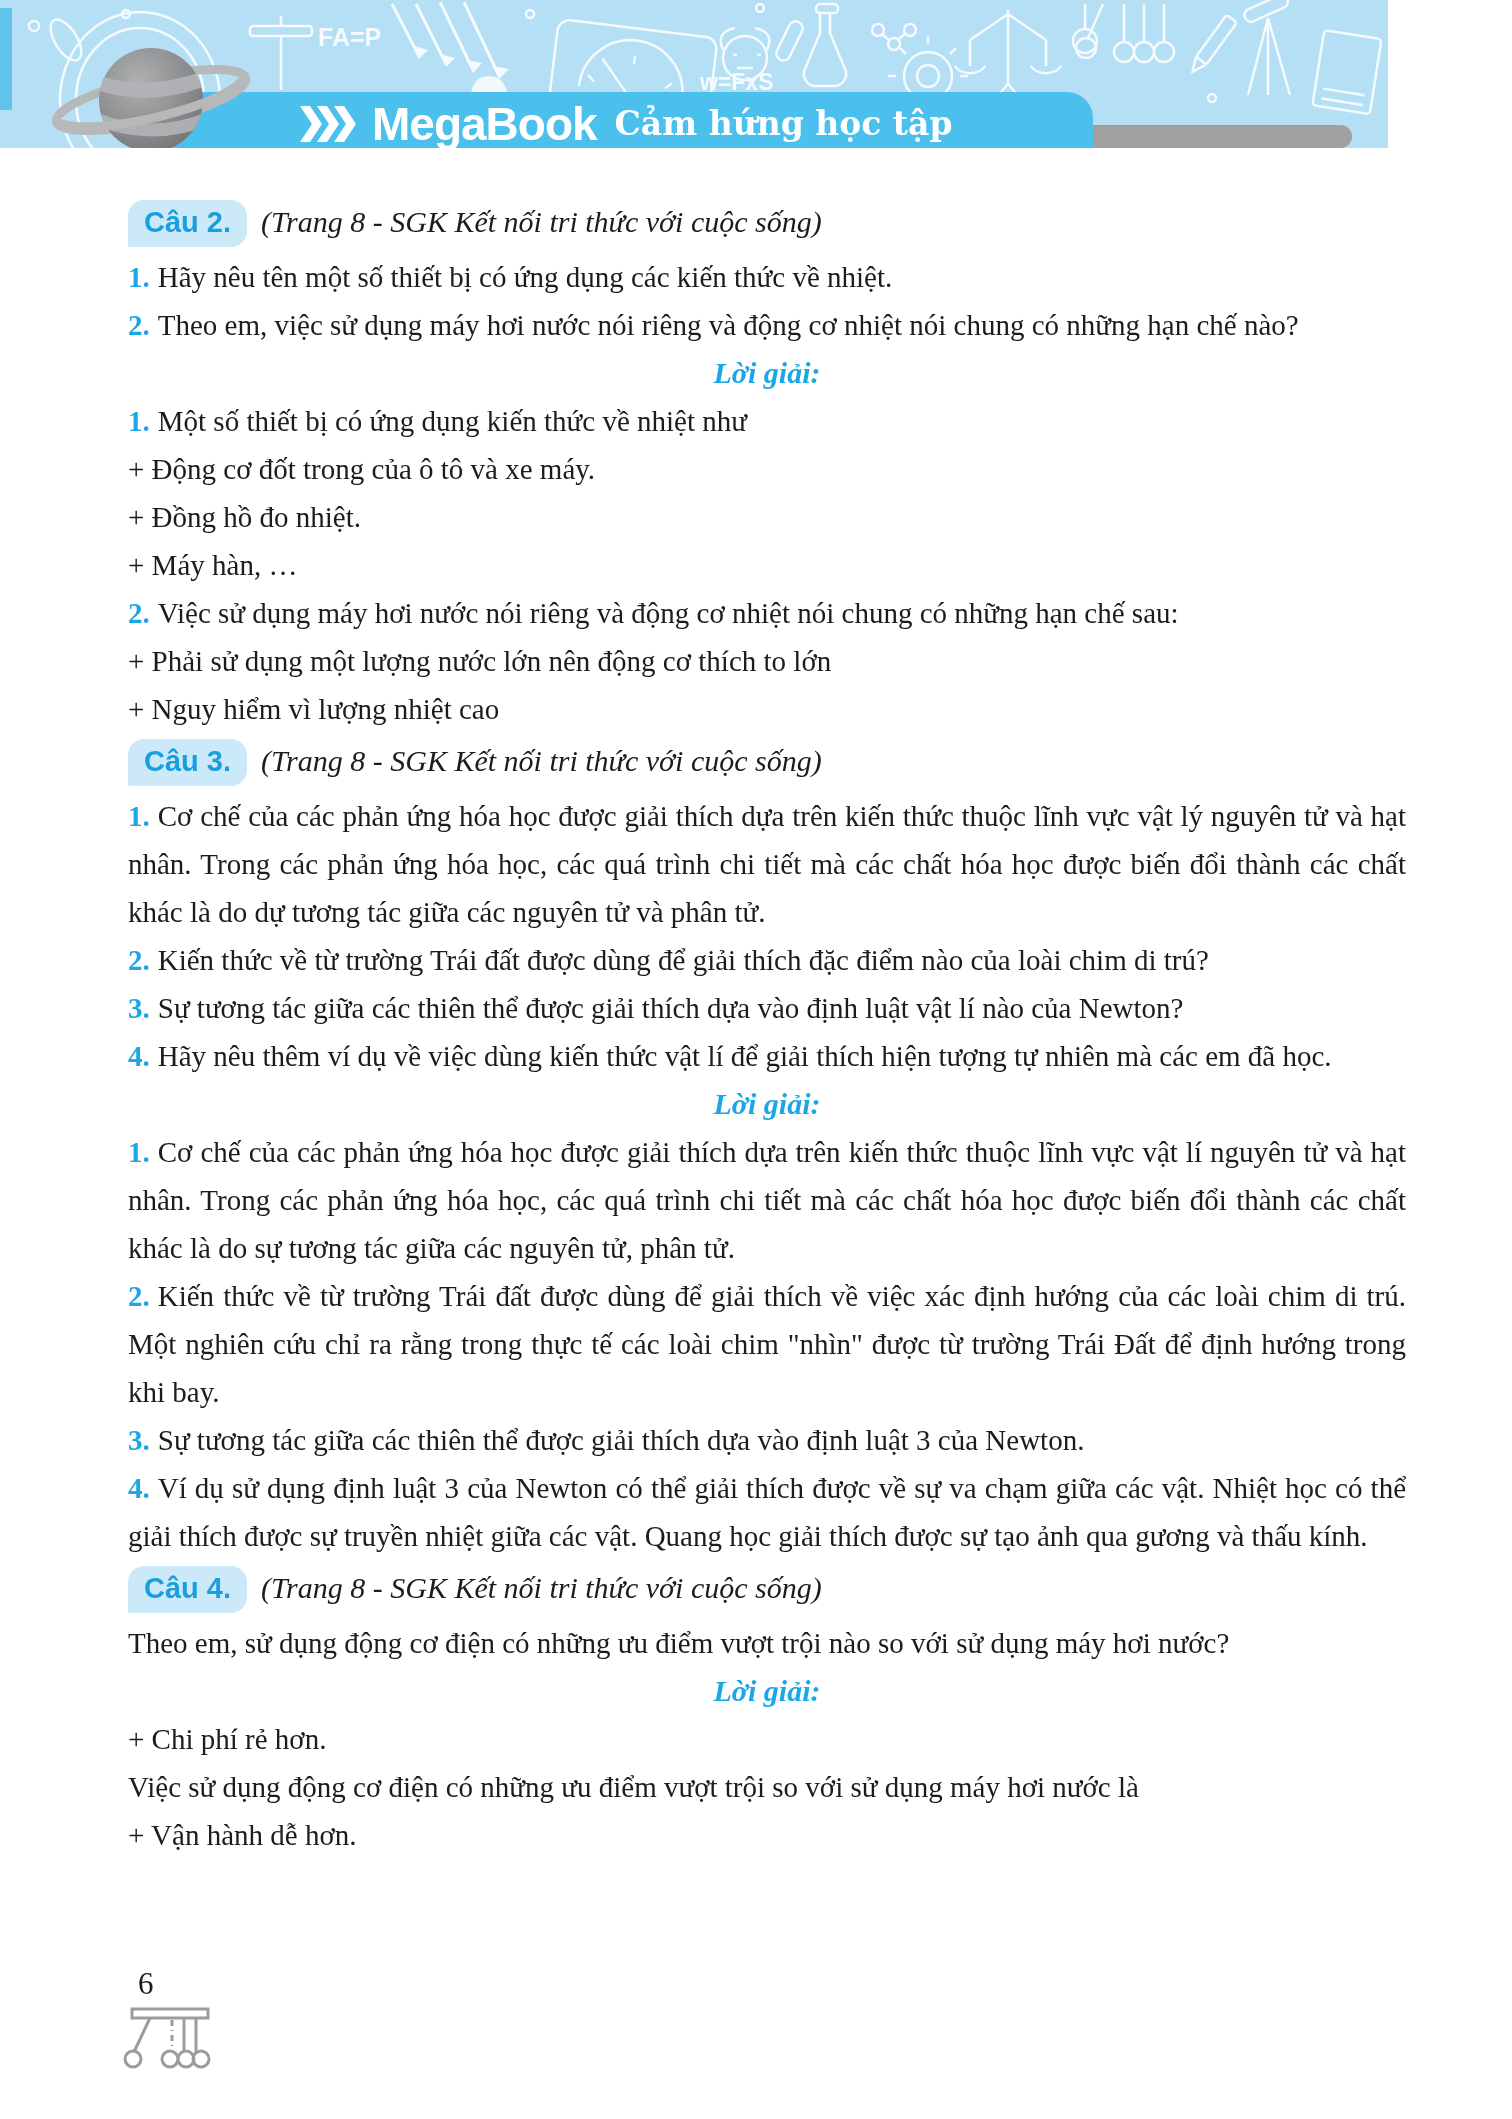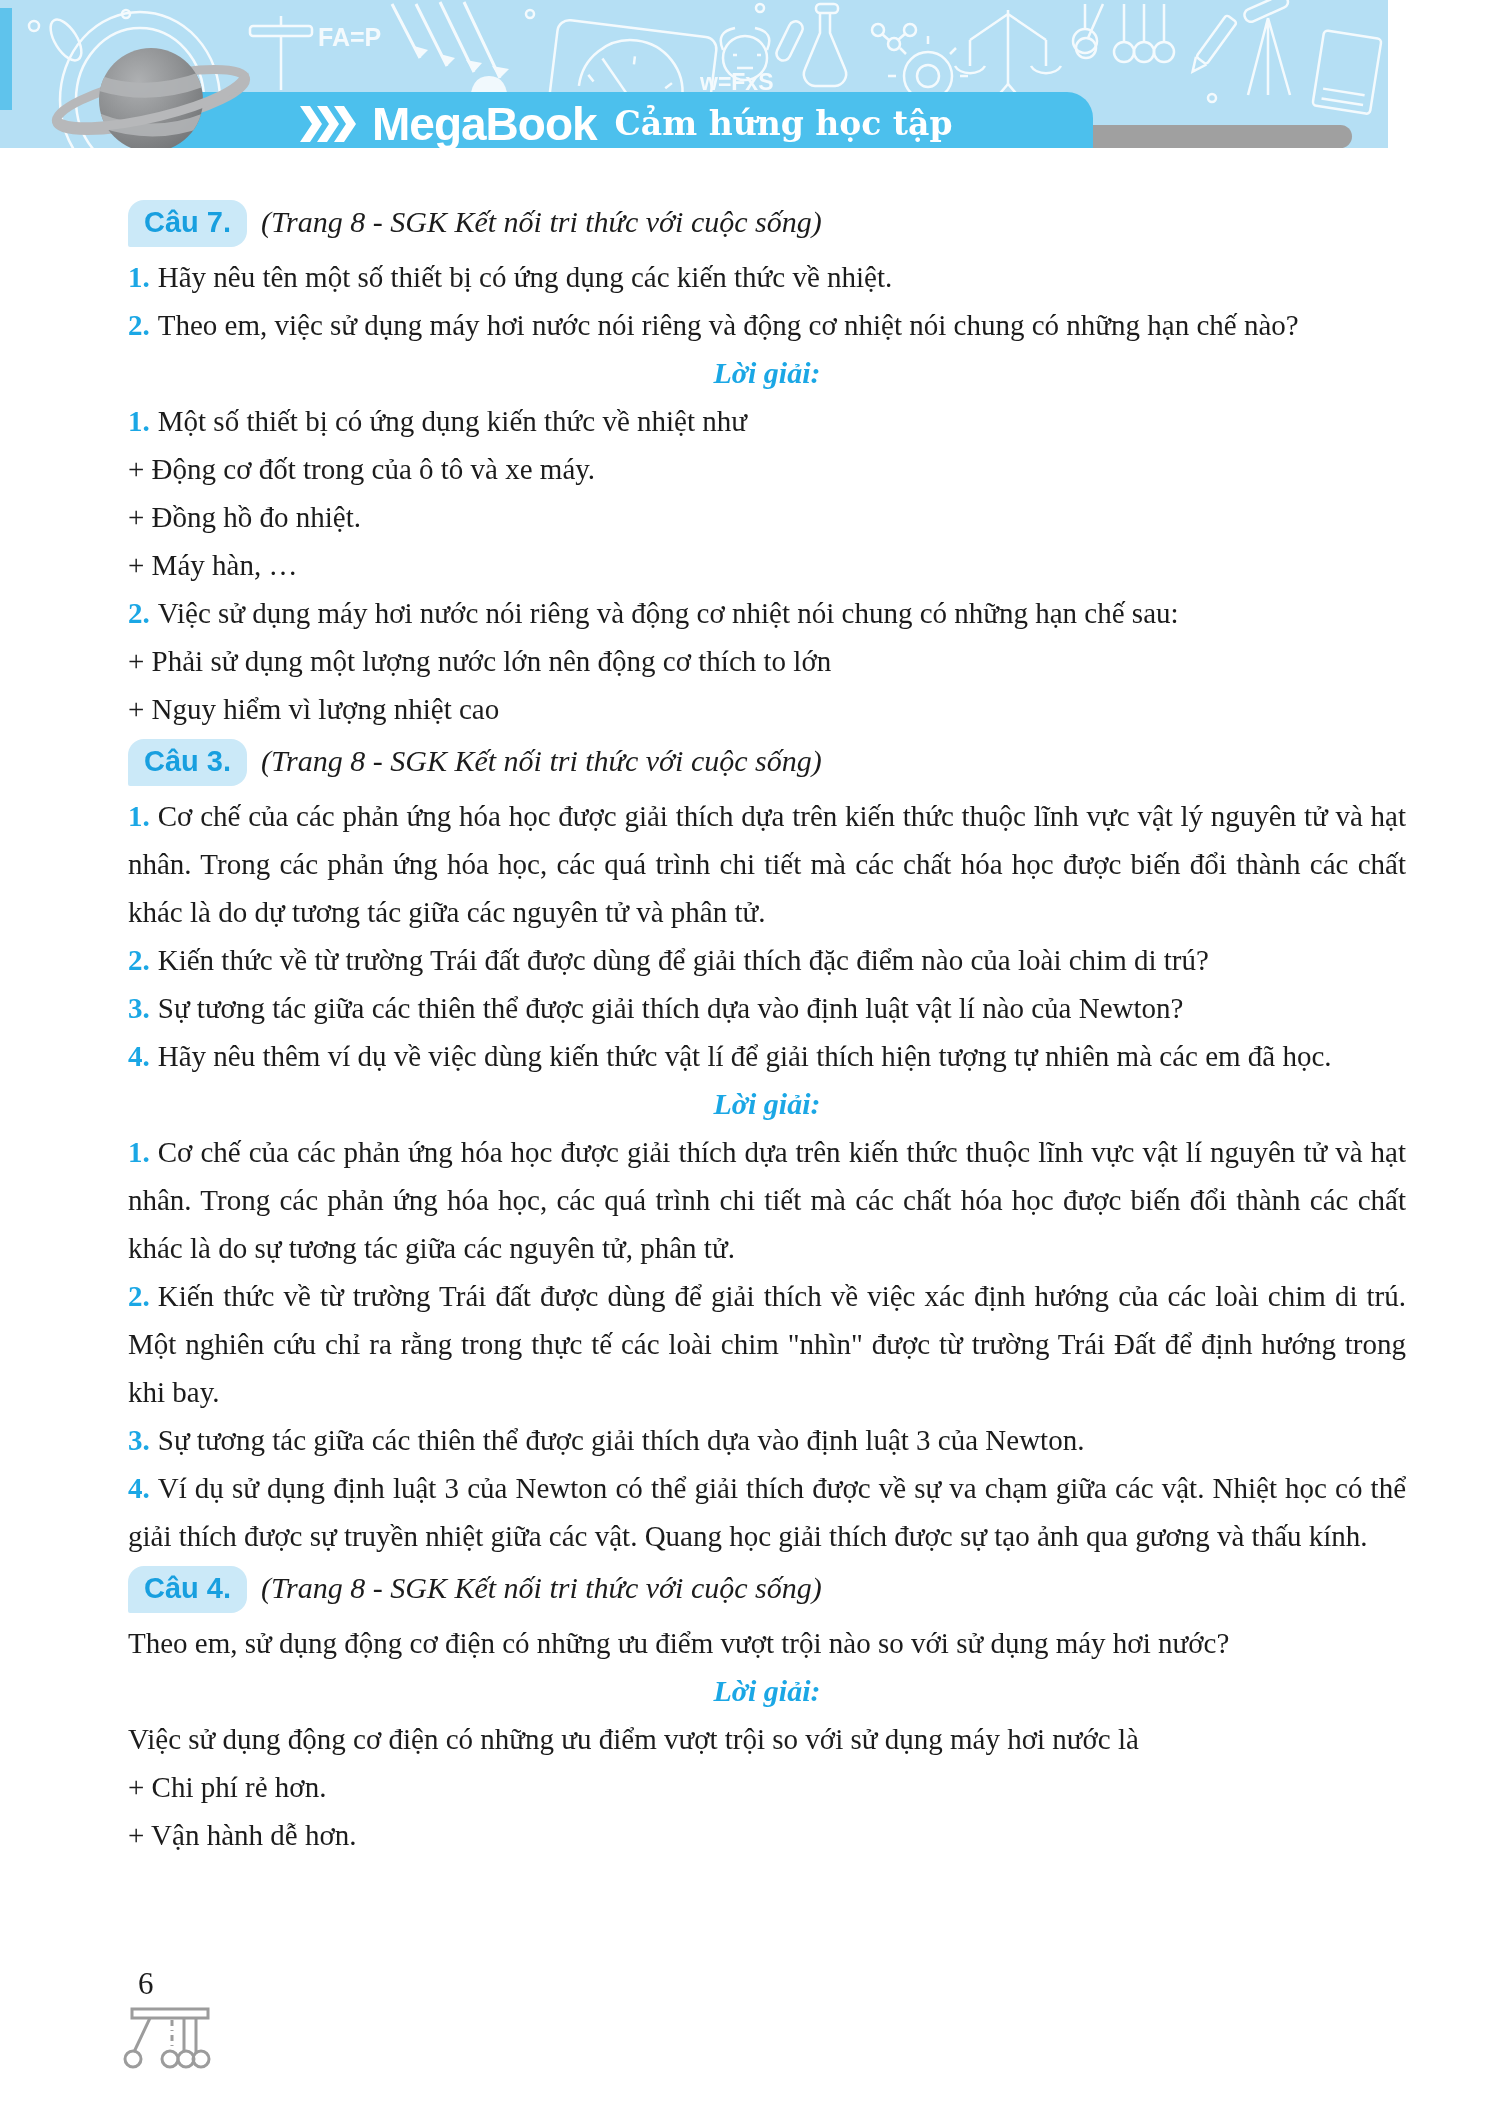--- a/index.html
+++ b/index.html
@@ -165,21 +165,21 @@
         <path d="M45,45 q55,22 120,-6 l0,16 q-60,26 -120,6 z"></path>
         <path d="M48,84 q58,24 115,-2 l0,14 q-55,24 -115,2 z"></path>
       </g>
       <path d="M8,92 A97,22 -13 0 0 196,46" fill="none" stroke="#b7b8ba" stroke-width="9" transform="rotate(0)"></path>
     </svg>
   </div>
 
   <div class="content">
 
     <div class="q-head">
-      <span class="badge">Câu 7.</span><span class="src">(Trang 8 - SGK Kết nối tri thức với cuộc sống)</span>
+      <span class="badge">Câu 2.</span><span class="src">(Trang 8 - SGK Kết nối tri thức với cuộc sống)</span>
     </div>
     <p><span class="num">1.</span><span>Hãy nêu tên một số thiết bị có ứng dụng các kiến thức về nhiệt.</span></p>
     <p><span class="num">2.</span><span>Theo em, việc sử dụng máy hơi nước nói riêng và động cơ nhiệt nói chung có những hạn chế nào?</span></p>
     <p class="solution">Lời giải:</p>
     <p><span class="num">1.</span><span>Một số thiết bị có ứng dụng kiến thức về nhiệt như</span></p>
     <p>+ Động cơ đốt trong của ô tô và xe máy.</p>
     <p>+ Đồng hồ đo nhiệt.</p>
     <p>+ Máy hàn, …</p>
     <p><span class="num">2.</span><span>Việc sử dụng máy hơi nước nói riêng và động cơ nhiệt nói chung có những hạn chế sau:</span></p>
     <p>+ Phải sử dụng một lượng nước lớn nên động cơ thích to lớn</p>
@@ -196,22 +196,22 @@
     <p><span class="num">1.</span><span>Cơ chế của các phản ứng hóa học được giải thích dựa trên kiến thức thuộc lĩnh vực vật lí nguyên tử và hạt nhân. Trong các phản ứng hóa học, các quá trình chi tiết mà các chất hóa học được biến đổi thành các chất khác là do sự tương tác giữa các nguyên tử, phân tử.</span></p>
     <p><span class="num">2.</span><span>Kiến thức về từ trường Trái đất được dùng để giải thích về việc xác định hướng của các loài chim di trú. Một nghiên cứu chỉ ra rằng trong thực tế các loài chim "nhìn" được từ trường Trái Đất để định hướng trong khi bay.</span></p>
     <p><span class="num">3.</span><span>Sự tương tác giữa các thiên thể được giải thích dựa vào định luật 3 của Newton.</span></p>
     <p><span class="num">4.</span><span>Ví dụ sử dụng định luật 3 của Newton có thể giải thích được về sự va chạm giữa các vật. Nhiệt học có thể giải thích được sự truyền nhiệt giữa các vật. Quang học giải thích được sự tạo ảnh qua gương và thấu kính.</span></p>
 
     <div class="q-head">
       <span class="badge">Câu 4.</span><span class="src">(Trang 8 - SGK Kết nối tri thức với cuộc sống)</span>
     </div>
     <p>Theo em, sử dụng động cơ điện có những ưu điểm vượt trội nào so với sử dụng máy hơi nước?</p>
     <p class="solution">Lời giải:</p>
+    <p>+ Chi phí rẻ hơn.</p>
     <p>Việc sử dụng động cơ điện có những ưu điểm vượt trội so với sử dụng máy hơi nước là</p>
-    <p>+ Chi phí rẻ hơn.</p>
     <p>+ Vận hành dễ hơn.</p>
   </div>
 
   <div class="page-num">6</div>
   <svg class="cradle" width="100" height="66" viewBox="0 0 100 66">
     <g stroke="#9c9c9c" stroke-width="3" fill="none">
       <rect x="12" y="3" width="76" height="9"></rect>
       <path d="M30,12 L14,46"></path>
       <path d="M52,14 V44" stroke-dasharray="6 4 1 4"></path>
       <path d="M64,12 V46 M76,12 V46"></path>

